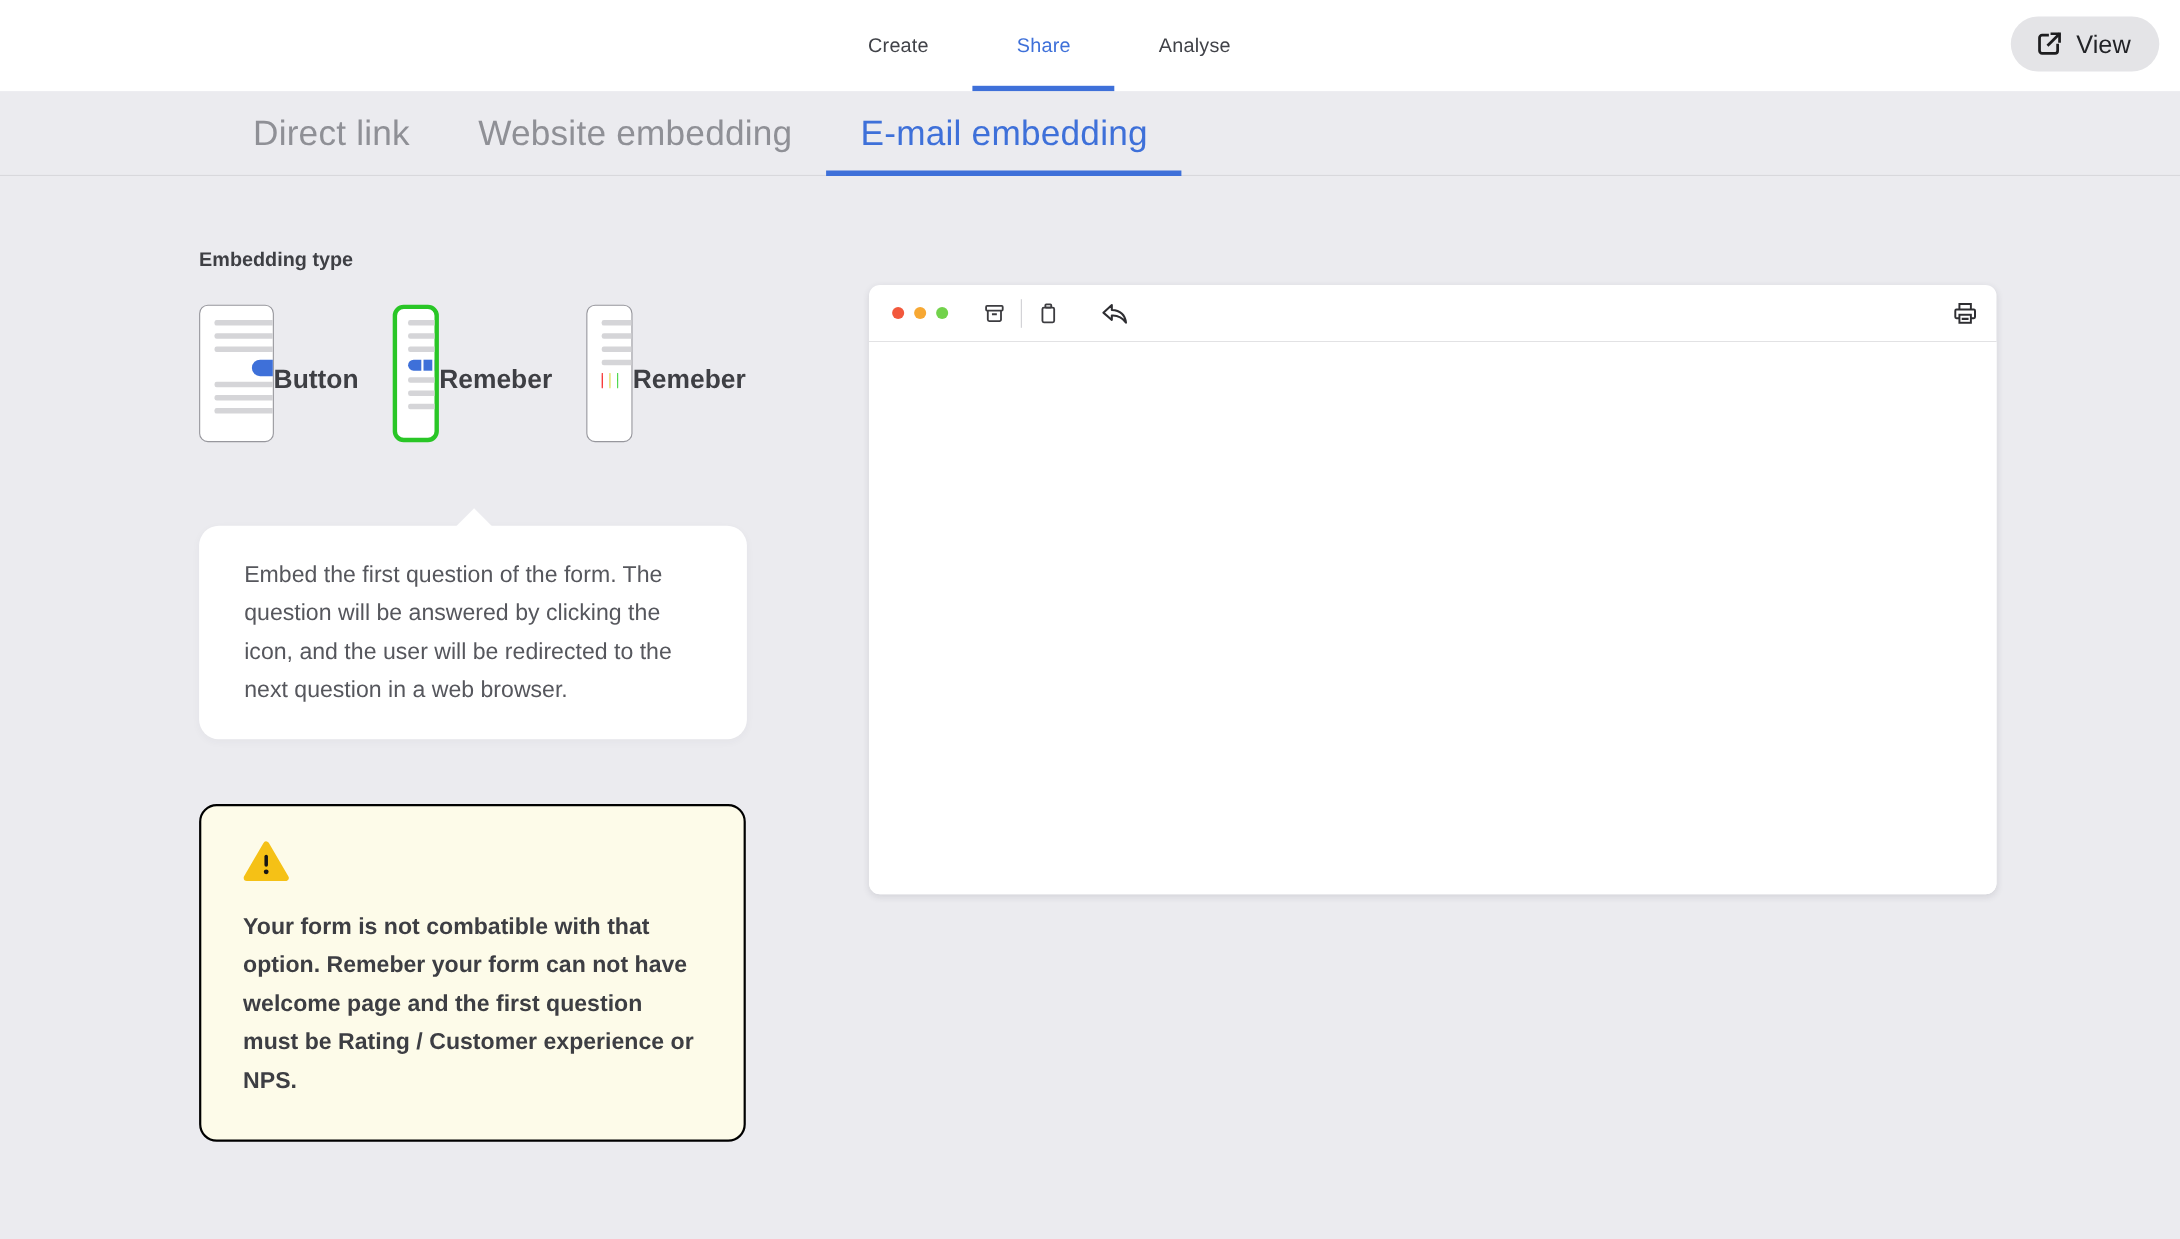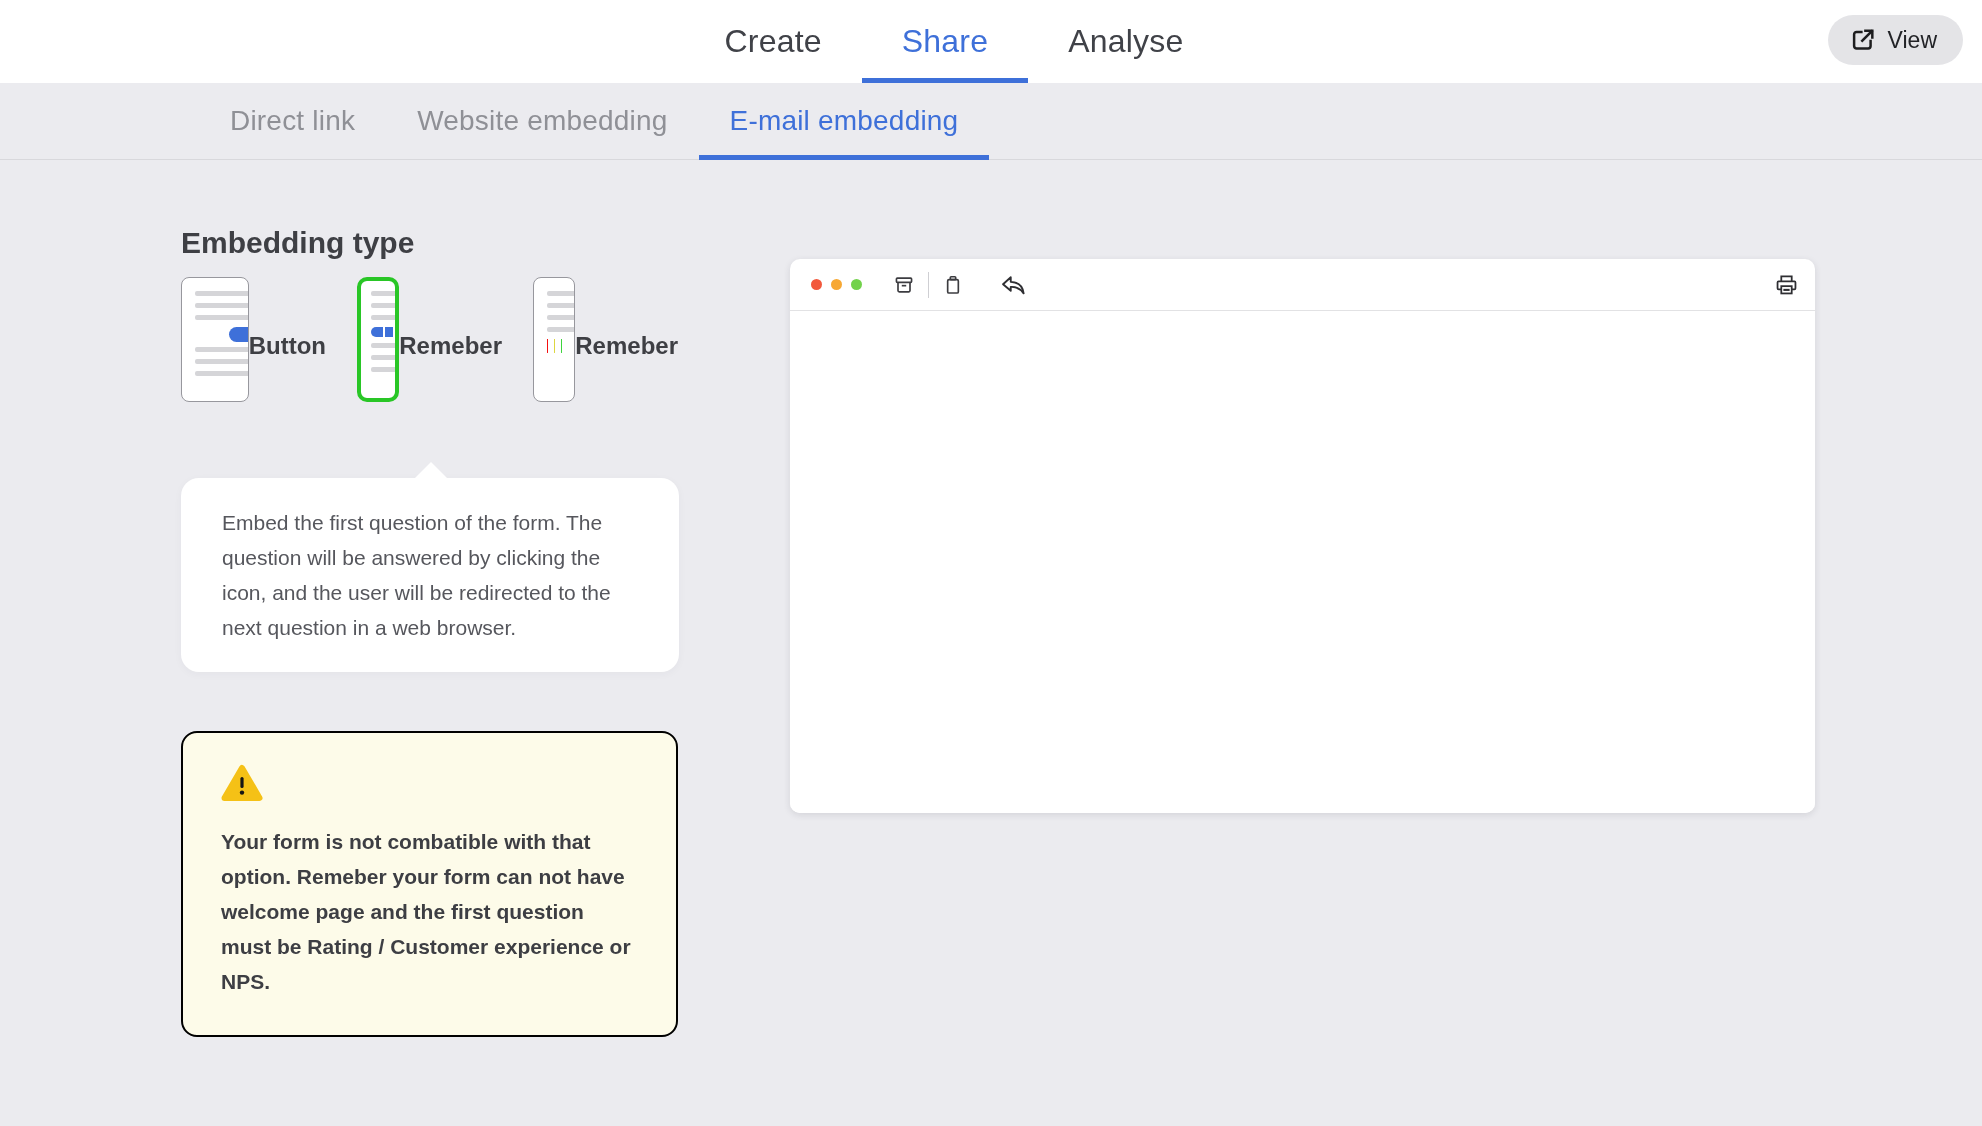--- a/index.html
+++ b/index.html
@@ -16,21 +16,21 @@
   .topbar {
     position:absolute; left:0; top:0; width:1982px; height:83px;
     background:#FFFFFF;
     display:flex; justify-content:center;
   }
   .top-tabs { display:flex; height:100%; transform:translateX(-37px); }
   .top-tab {
     position:relative; height:100%;
     display:flex; align-items:center;
     padding:0 40px;
-    font-size:32px; color:#404248;
+    font-size:18px; color:#404248;
     cursor:pointer; letter-spacing:.2px;
   }
   .top-tab.active { color:#3E70D9;align-items:center; }
   .top-tab.active .tab-underline {
     position:absolute; left:0; right:0; bottom:0; height:5px;
     background:#3E70D9;
   }
   .view-btn {
     position:absolute; right:19px; top:15px;
     height:50px; padding:0 26px 0 22px;
@@ -43,33 +43,33 @@
   
   .subnav {
     position:absolute; left:0; top:83px; width:1982px; height:77px;
     background:#EBEBEF; border-bottom:1px solid #D8D8DC;
     display:flex; padding-left:199px;
   }
   .sub-tab {
     position:relative; height:100%;
     display:flex; align-items:center;
     padding:16px 31px;
-    font-size:28px; color:#8F9096; letter-spacing:.2px;
+    font-size:32px; color:#8F9096; letter-spacing:.2px;
     cursor:pointer;
   }
   .sub-tab.active { color:#3E70D9; }
   .sub-tab.active .tab-underline {
     position:absolute; left:0; right:0; bottom:-1px; height:5px;
     background:#3E70D9;
   }
 
   
   .section-heading {
     position:absolute; left:181px; top:226px;
-    font-size:30px; font-weight:bold; color:#3E3F44;
+    font-size:18px; font-weight:bold; color:#3E3F44;
   }
   .cards-row {
     position:absolute; left:181px; top:277px;
     display:flex; gap:31px;
   }
   .card-wrap { width:145px; display:flex; flex-direction:row; align-items:center; }
   .type-card {
     width:145px; height:125px; background:#FFFFFF;
     border:1px solid #97979D; border-radius:8px;
     padding:13px 13px 0 13px; overflow:hidden;

